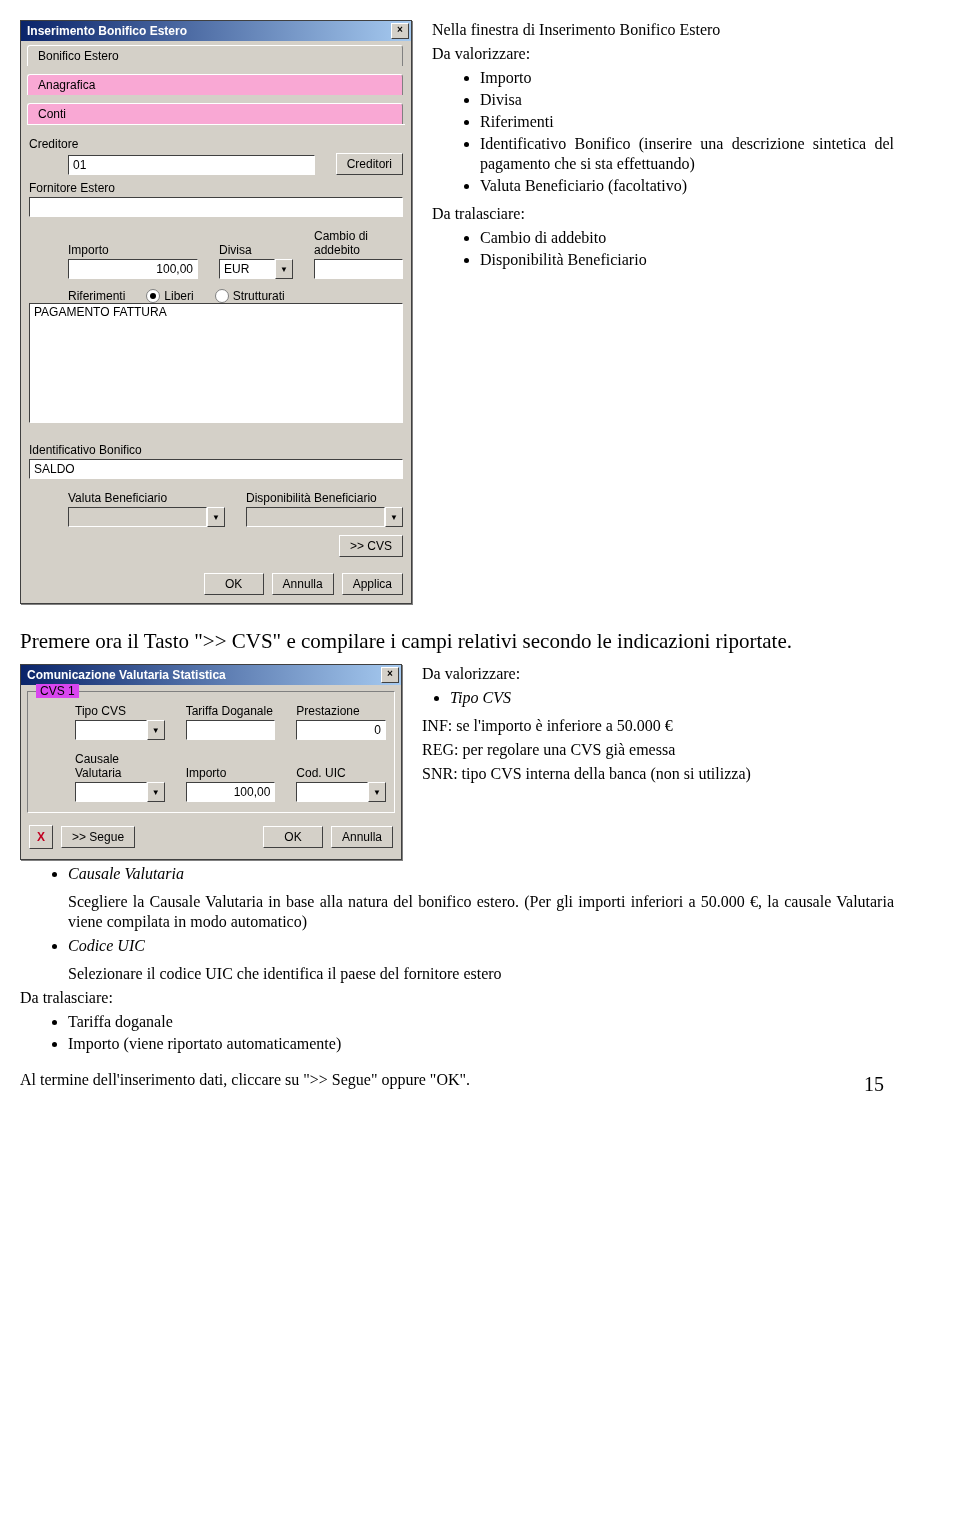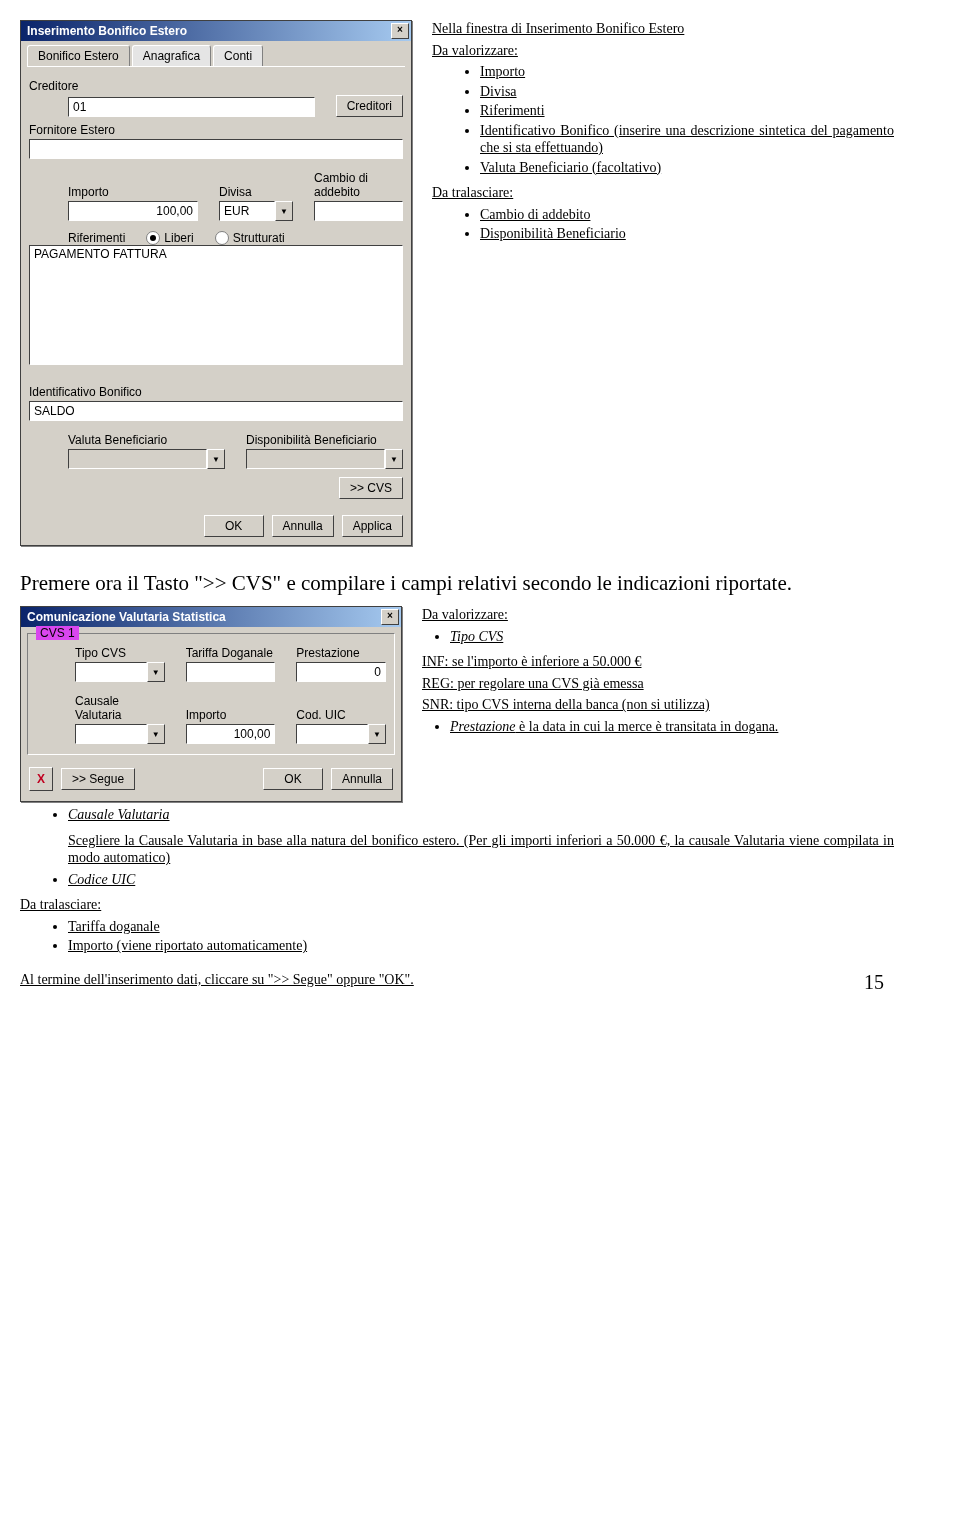--- a/index.html
+++ b/index.html
@@ -20,24 +20,23 @@
     display: flex;
     flex-direction: row;
     align-items: flex-start;
     gap: 20px;
   }
   .shot {
     flex: 0 0 auto;
   }
   .doc {
     flex: 1 1 auto;
-    font-size: 14px;
+    font-size: 16px;
     line-height: 1.25;
     text-align: justify;
-    text-decoration: underline;
   }
   .doc p { margin: 0 0 4px 0; }
   .doc ul { margin: 4px 0 8px 0; padding-left: 48px; }
   .doc ul li { margin: 2px 0; }
   .doc .italic { font-style: italic; }
 
   
   .win {
     background: #d4d0c8;
     border: 1px solid #404040;
@@ -67,32 +66,33 @@
     line-height: 12px;
     font-size: 10px;
     color: #000;
     font-weight: bold;
   }
   .tabs { padding: 4px 6px 0 6px; }
   .tabstrip {
     display: flex;
     border-bottom: 1px solid #fff;
     gap: 0;
+    flex-direction: column;
   }
   .tab {
     padding: 3px 10px;
     background: #d4d0c8;
     border: 1px solid #fff;
     border-right-color: #808080;
     border-bottom: none;
     border-radius: 3px 3px 0 0;
     font-size: 12px;
     margin-right: 2px;
   }
-  .tab.inactive { background: #e5e5e5; }
+  .tab.inactive { background: #f9a8d4; margin-top: 8px; }
   .body { padding: 6px 8px 8px 8px; }
   .lbl { font-size: 12px; display: block; margin-top: 6px; margin-bottom: 2px; }
   .sunken {
     background: #fff;
     border: 1px solid #808080;
     border-top-color: #404040;
     border-left-color: #404040;
     border-right-color: #fff;
     border-bottom-color: #fff;
     height: 20px;
@@ -346,34 +346,32 @@
     </div>
 
     <div class="doc">
       <p>Da valorizzare:</p>
       <ul style="padding-left:28px;">
         <li><span class="italic">Tipo CVS</span></li>
       </ul>
       <p>INF: se l'importo è inferiore a 50.000 €</p>
       <p>REG: per regolare una CVS già emessa</p>
       <p>SNR: tipo CVS interna della banca (non si utilizza)</p>
-      <ul style="padding-left:28px;">
-        <li><span class="italic">Prestazione</span><span> è la data in cui la merce è transitata in dogana.</span></li>
-      </ul>
     </div>
   </div>
 
   <div class="doc" style="margin-top:2px;">
     <ul>
       <li><span class="italic">Causale Valutaria</span></li>
     </ul>
     <p style="padding-left:48px;">Scegliere la Causale Valutaria in base alla natura del bonifico estero. (Per gli importi inferiori a 50.000 €, la causale Valutaria viene compilata in modo automatico)</p>
     <ul>
       <li><span class="italic">Codice UIC</span></li>
     </ul>
+    <p style="padding-left:48px;">Selezionare il  codice UIC che identifica il paese del fornitore estero</p>
     <p>Da tralasciare:</p>
     <ul>
       <li>Tariffa doganale</li>
       <li>Importo (viene riportato automaticamente)</li>
     </ul>
     <p style="margin-top:16px;">Al termine dell'inserimento dati, cliccare su "&gt;&gt; Segue" oppure "OK".</p>
   </div>
 
   <div class="page-num">15</div>
 </div>

